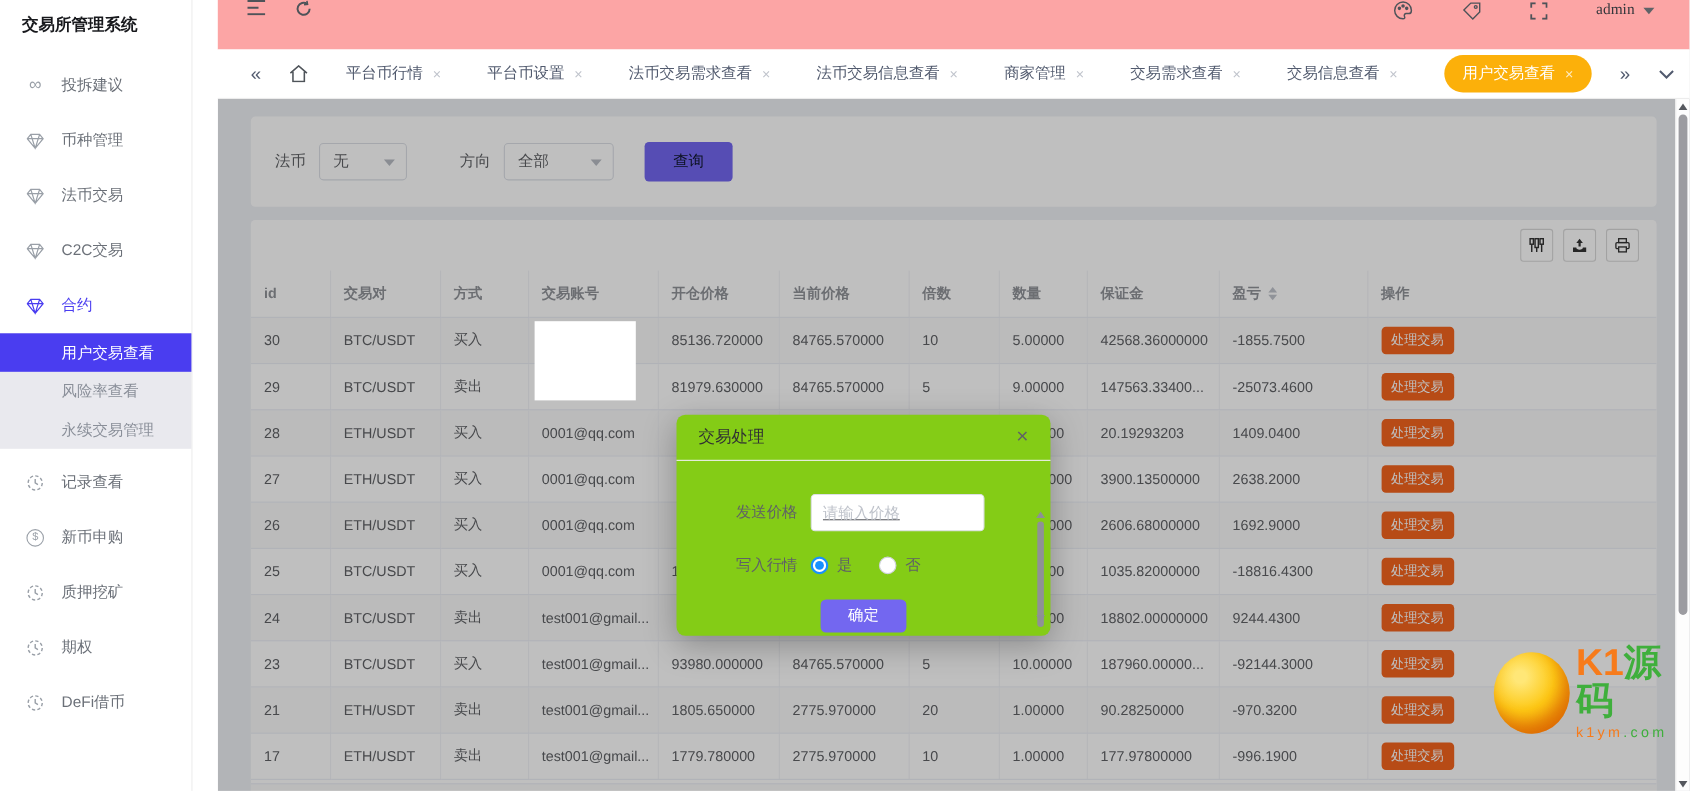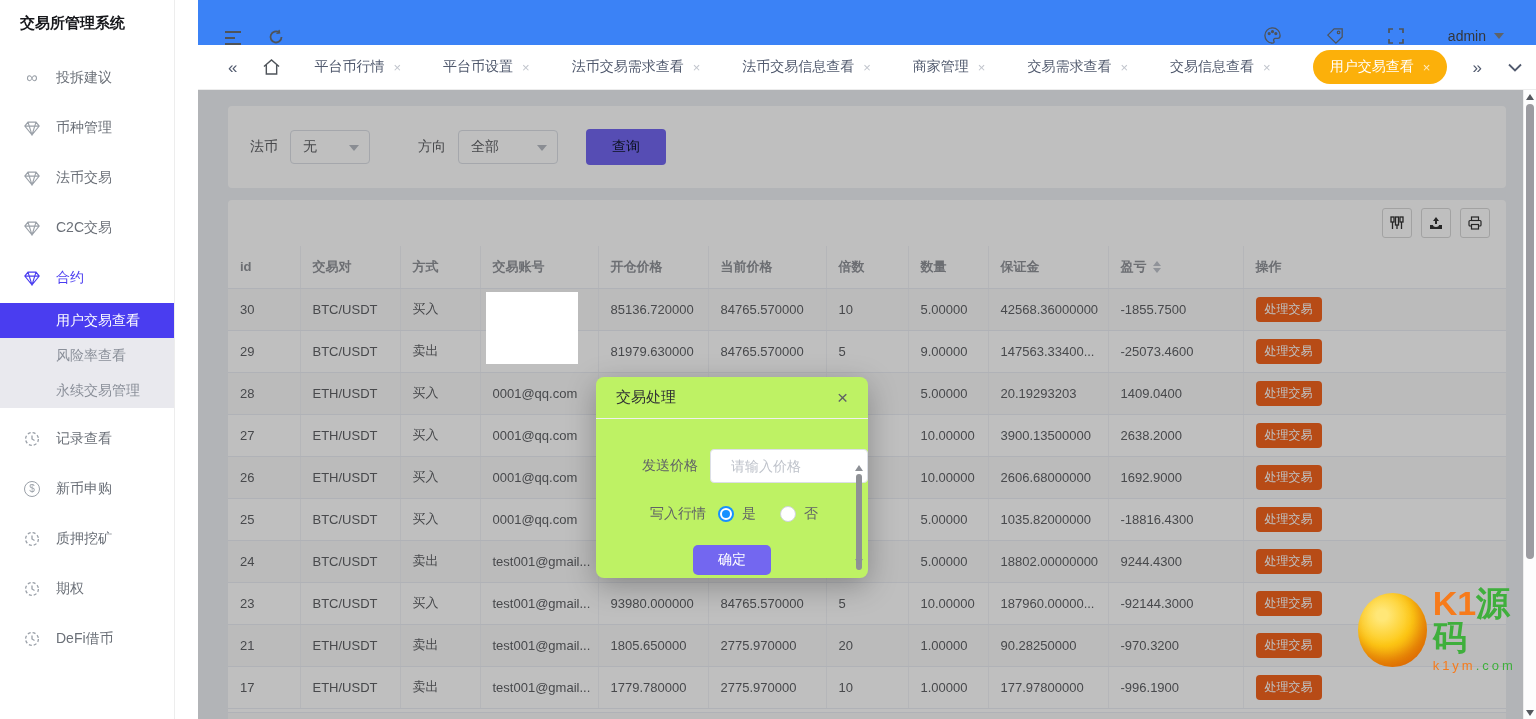--- a/index.html
+++ b/index.html
@@ -13,21 +13,21 @@
   .menu-item { height:50px; display:flex; align-items:center; padding-left:22px; color:#6b7078; font-size:14px; cursor:pointer; }
   .menu-item .mi-icon { width:20px; margin-right:14px; color:#9aa0a8; font-size:16px; display:inline-flex; align-items:center; justify-content:center; }
   .menu-item.purple, .menu-item.purple .mi-icon { color:#4a3df0; }
   .submenu { background:#e9e9ee; }
   .submenu-item { height:35px; line-height:35px; padding-left:56px; font-size:14px; color:#8a8f99; cursor:pointer; }
   .submenu-item.active { background:#4a3df0; color:#fff; }
   .gem-svg, .hist-svg { display:block; }
   .dollar-circle { width:16px; height:16px; border:1px solid #9aa0a8; border-radius:50%; font-size:10px; line-height:14px; text-align:center; color:#9aa0a8; }
 
   
-  .topbar { position:absolute; left:198px; top:0; right:0; height:45px; background:#3b82f6; z-index:9; display:flex; align-items:flex-end; }
+  .topbar { position:absolute; left:198px; top:0; right:0; height:45px; background:#fca5a5; z-index:9; display:flex; align-items:flex-start;font-family:Liberation Serif, serif; }
   .tb-icon { margin-left:26px; color:#4e5359; display:inline-flex; cursor:pointer; }
   .tb-right { margin-left:auto; display:flex; align-items:center; }
   .tb-right .tb-icon { margin-left:0; margin-right:44px; }
   .admin-box { display:flex; align-items:center; margin-right:32px; font-size:14px; color:#33363b; cursor:pointer; }
   .caret-down { width:0; height:0; border-left:5px solid transparent; border-right:5px solid transparent; border-top:6px solid #5f6368; margin-left:8px; }
 
   
   .tabbar { position:absolute; left:198px; top:45px; right:0; height:45px; background:#fff; border-bottom:1px solid #ececec; display:flex; align-items:center; z-index:9; }
   .tab-chevron { font-size:17px; color:#515a6e; margin-left:30px; cursor:pointer; line-height:1; }
   .tab-home { margin-left:26px; display:inline-flex; cursor:pointer; }
@@ -71,28 +71,28 @@
   .watermark { position:absolute; left:1160px; top:496px; z-index:60; display:flex; align-items:center; }
   .wm-circle { width:74px; height:74px; border-radius:50%; background:radial-gradient(circle at 35% 30%, #ffe777 8%, #fdc814 45%, #f29d06 75%, #e4661a 100%); box-shadow:inset -6px -10px 14px rgba(200,60,0,.45); }
   .wm-text { margin-left:6px; }
   .wm-brand { font-size:34px; font-weight:bold; line-height:1; }
   .wm-brand .k1 { color:#f77b1b; }
   .wm-brand .ym { color:#3faf3c; }
   .wm-domain { font-size:13px; letter-spacing:3px; color:#f77b1b; margin-top:4px; }
   .wm-domain .g { color:#3faf3c; }
 
   
-  .modal { position:absolute; left:398px; top:287px; width:272px; height:201px; background:#bef264; border-radius:8px; z-index:70; box-shadow:0 8px 30px rgba(0,0,0,.28); }
+  .modal { position:absolute; left:417px; top:287px; width:340px; height:201px; background:#84cc16; border-radius:8px; z-index:70; box-shadow:0 8px 30px rgba(0,0,0,.28); }
   .modal-header { height:42px; display:flex; align-items:center; padding:0 20px; border-bottom:1px solid #efefef; }
   .modal-title { font-size:15px; color:#303133; }
   .modal-close { margin-left:auto; font-size:19px; color:#606266; cursor:pointer; line-height:1; }
   .modal-body { position:relative; padding-top:30px; }
   .form-row { display:flex; align-items:center; margin-bottom:22px; }
   .form-label { width:122px; text-align:right; font-size:14px; color:#606266; padding-right:12px; }
-  .price-input { width:158px; height:34px; border:1px solid #dcdfe6; border-radius:4px; padding:0 20px; font-size:14px; color:#606266; outline:none; }
+  .price-input { width:158px; height:34px; border:1px solid #dcdfe6; border-radius:4px; padding:0 10px; font-size:14px; color:#606266; outline:none;text-decoration:underline; }
   .price-input::placeholder { color:#bfc3cb; }
   .radio-group { display:flex; align-items:center; gap:24px; }
   .radio-opt { display:flex; align-items:center; gap:8px; font-size:14px; color:#606266; cursor:pointer; }
   .radio-dot { width:16px; height:16px; border-radius:50%; border:1px solid #cfd3da; position:relative; background:#fff; }
   .radio-dot.checked { border:2px solid #1890ff; }
   .radio-dot.checked::after { content:""; position:absolute; inset:2px; border-radius:50%; background:#1890ff; }
   .confirm-btn { display:block; margin:4px auto 0; width:78px; height:30px; background:#7367f0; color:#fff; border:none; border-radius:5px; font-size:14px; cursor:pointer; }
   .modal-scrollbar { position:absolute; right:5px; top:46px; bottom:10px; width:8px; }
   .msb-arrow-up { width:0;height:0;border-left:4px solid transparent;border-right:4px solid transparent;border-bottom:6px solid #8d9096; margin:0 auto; }
   .msb-arrow-dn { width:0;height:0;border-left:4px solid transparent;border-right:4px solid transparent;border-top:6px solid #8d9096; margin:0 auto; position:absolute; bottom:0; left:0; right:0; }

